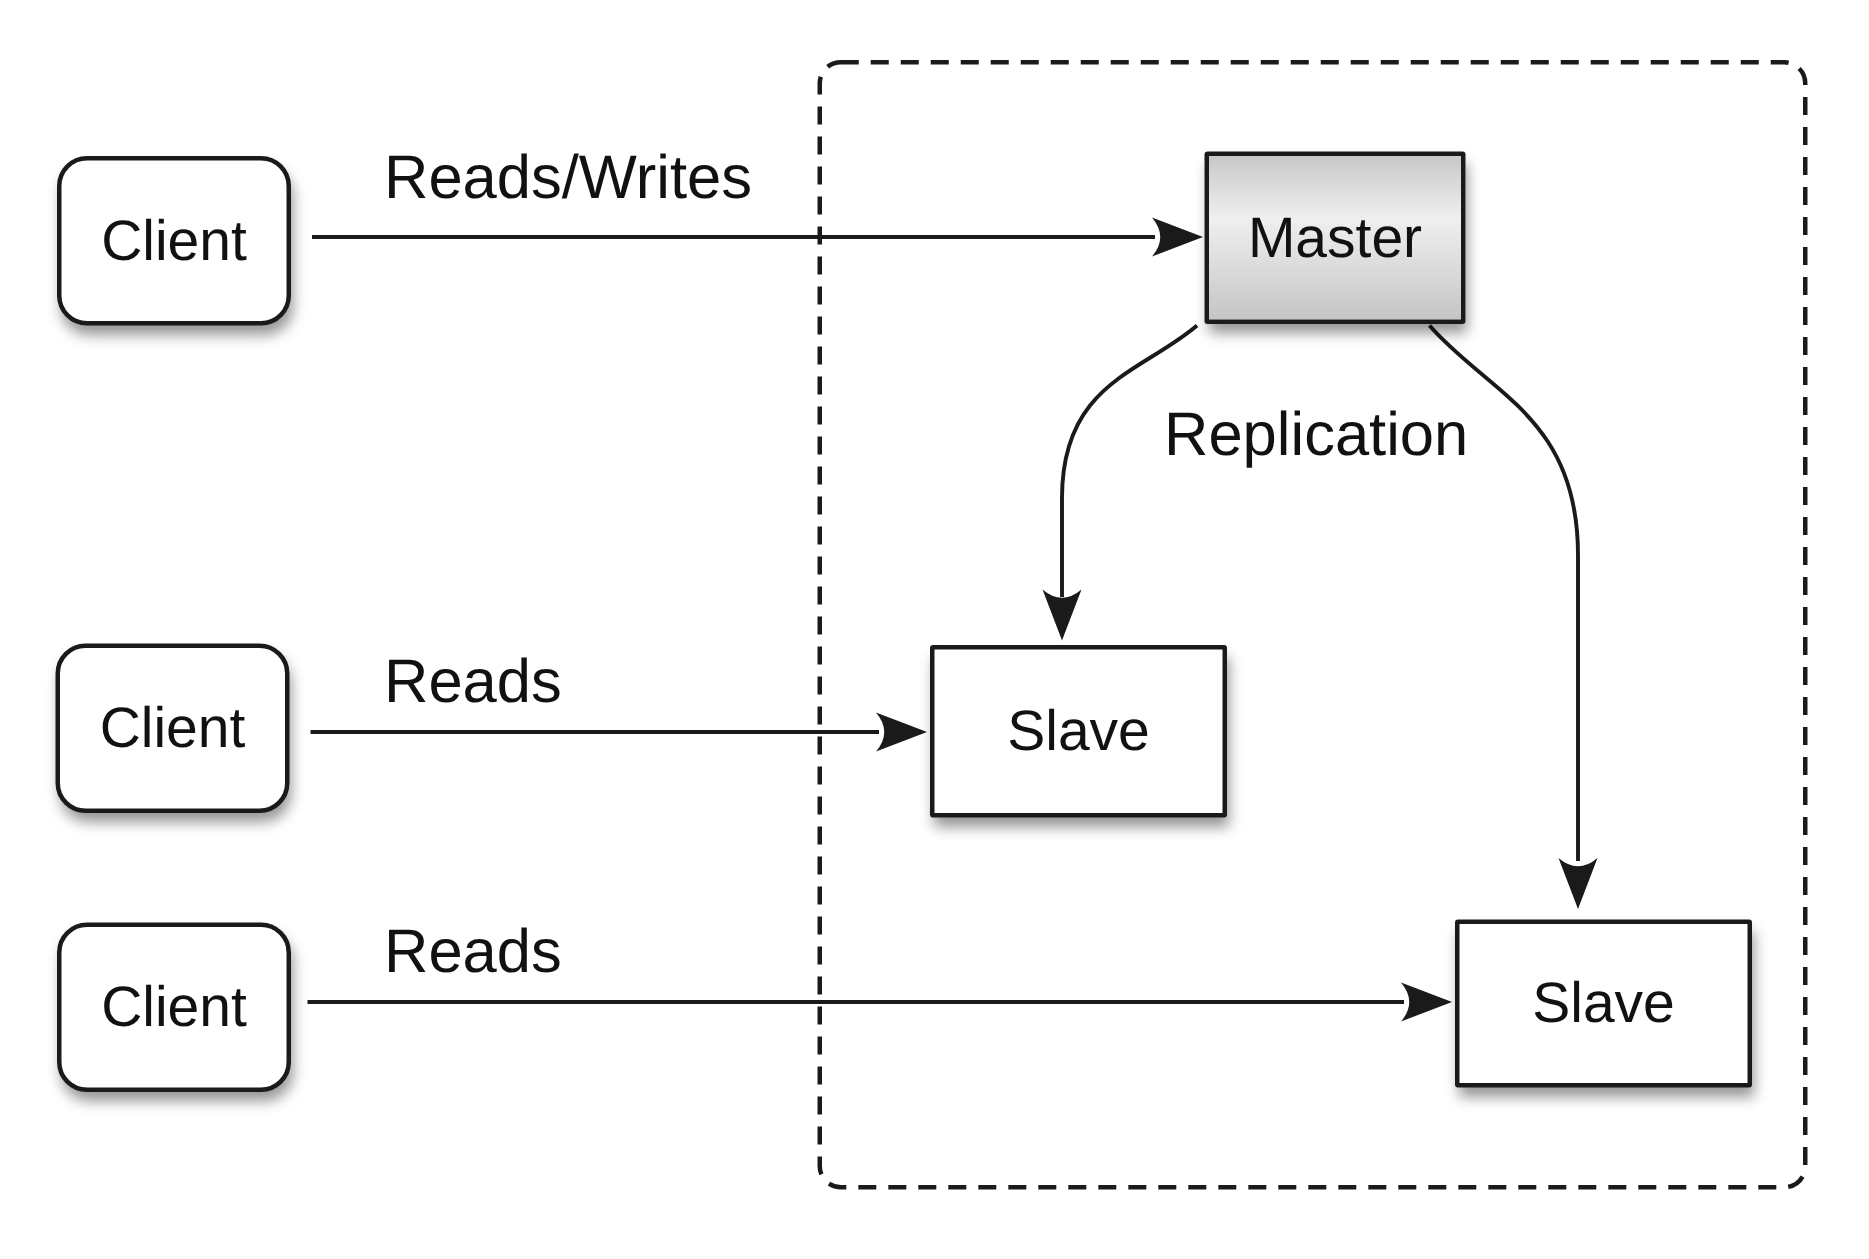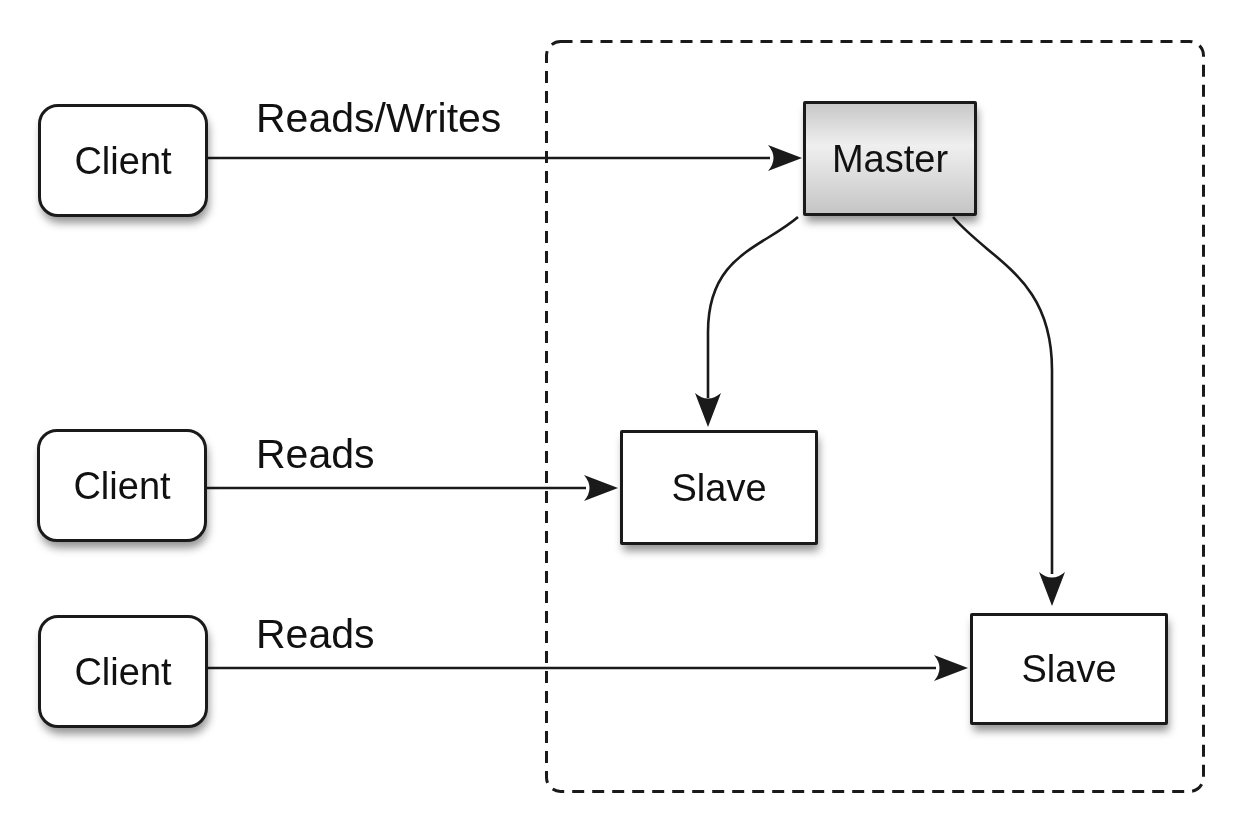--- a/index.html
+++ b/index.html
@@ -42,21 +42,21 @@
     border: 3px solid var(--stroke, #1a1a1a);
     background: var(--node-fill, #ffffff);
     display: flex;
     align-items: center;
     justify-content: center;
     font-size: 38px;
     line-height: 1;
     box-shadow: 2px 7px 9px -1px rgba(0, 0, 0, 0.42);
   }
   .node.client {
-    width: 170px;
+    width: 156px;
     height: 113px;
     border-radius: 20px;
   }
   .node.square {
     width: 198px;
     height: 115px;
     border-radius: 2px;
   }
   .node.master {
     width: 174px;
@@ -133,14 +133,15 @@
   <div class="node square" style="left:970px; top:613px; height:112px;">
     <span>Slave</span>
   </div>
 
   <div class="edge-label" style="left:256px; top:96px;">Reads/Writes</div>
 
   <div class="edge-label" style="left:256px; top:432px;">Reads</div>
 
   <div class="edge-label" style="left:256px; top:612px;">Reads</div>
 
+  <div class="edge-label" style="left:776px; top:267px;">Replication</div>
 
 </div>
 
 </body></html>

